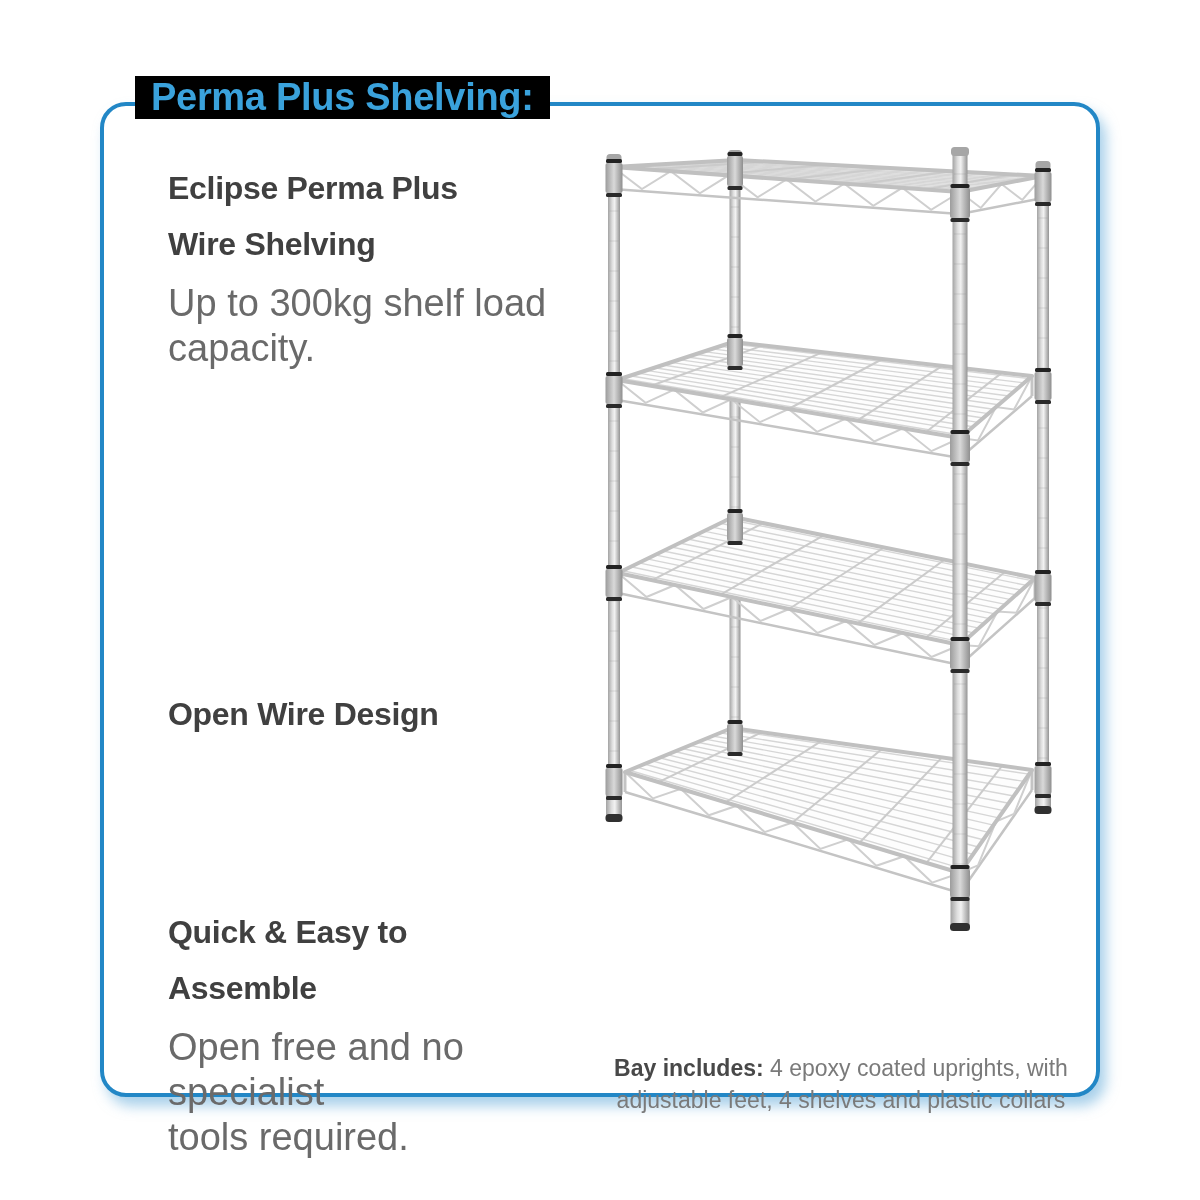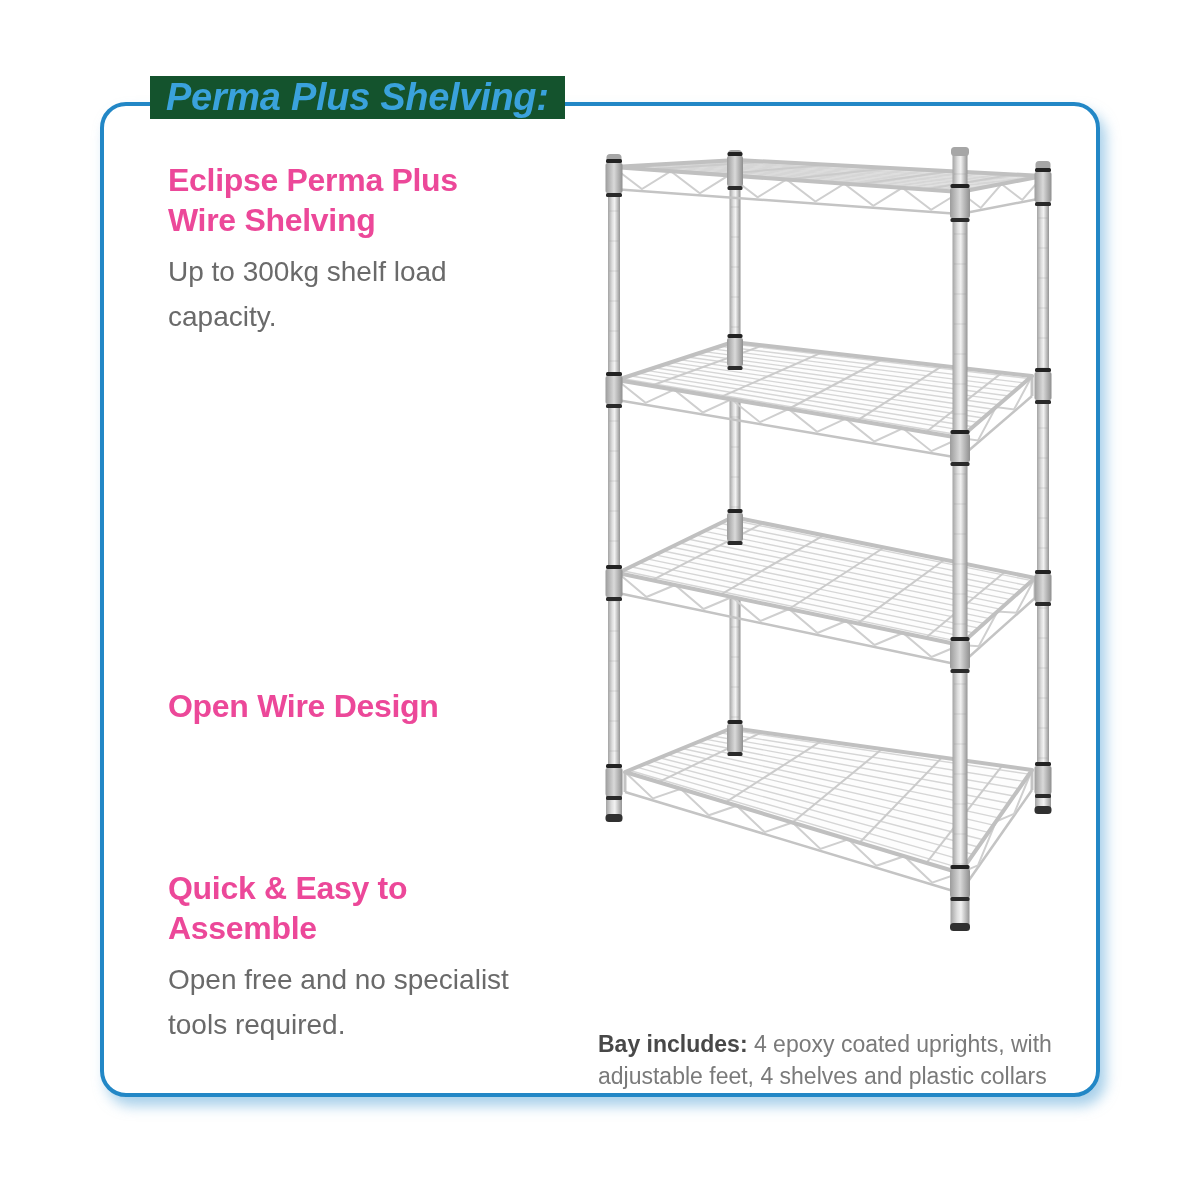--- a/index.html
+++ b/index.html
@@ -3,31 +3,31 @@
 <meta charset="utf-8">
 <style>
   html,body{margin:0;padding:0;background:#ffffff;width:1200px;height:1200px;overflow:hidden;
     font-family:"Liberation Sans", sans-serif;}
   .canvas{position:relative;width:1200px;height:1200px;background:#fff;}
 
   .frame{position:absolute;left:100px;top:102px;width:1000px;height:995px;box-sizing:border-box;
     border:4px solid #2287c6;border-radius:26px;
     box-shadow:6px 9px 13px rgba(97,170,216,0.55);}
 
-  .title{position:absolute;left:150px;top:76px;font-size:38px;font-weight:700;color:#3aa2dc;
-    background:#14532d;padding:0 16px;letter-spacing:-0.3px;white-space:nowrap;z-index:3;font-style:italic;}
+  .title{position:absolute;left:135px;top:76px;font-size:38px;font-weight:700;color:#3aa2dc;
+    background:#000000;padding:0 16px;letter-spacing:-0.3px;white-space:nowrap;z-index:3;}
 
   .col{position:absolute;left:168px;width:430px;z-index:2;}
   .sec{position:absolute;left:0;width:430px;}
-  .sec-1{top:160px}.sec-2{top:382px}.sec-3{top:686px}.sec-4{top:868px}
-  .heading{font-size:32px;font-weight:700;color:#ec4899;line-height:40px;white-space:pre-line;
+  .sec-1{top:160px}.sec-2{top:382px}.sec-3{top:686px}.sec-4{top:904px}
+  .heading{font-size:32px;font-weight:700;color:#404040;line-height:56px;white-space:pre-line;
     letter-spacing:-0.3px;}
-  .bodytext{font-size:28px;color:#6a6a6a;line-height:45px;white-space:pre-line;margin-top:9px;}
-
-  .caption{position:absolute;left:598px;top:996px;width:486px;
+  .bodytext{font-size:38px;color:#6a6a6a;line-height:45px;white-space:pre-line;margin-top:9px;}
+
+  .caption{position:absolute;left:598px;top:1020px;width:486px;text-align:center;
     font-size:23px;line-height:32px;color:#7a7a7a;white-space:pre-line;z-index:2;}
   .caption .lead{font-weight:700;color:#484848;}
 
   #shelving-svg{position:absolute;left:578px;top:128px;width:512px;height:880px;
     pointer-events:none;z-index:1;}
 </style>
 </head>
 <body>
 
 <div class="canvas">

